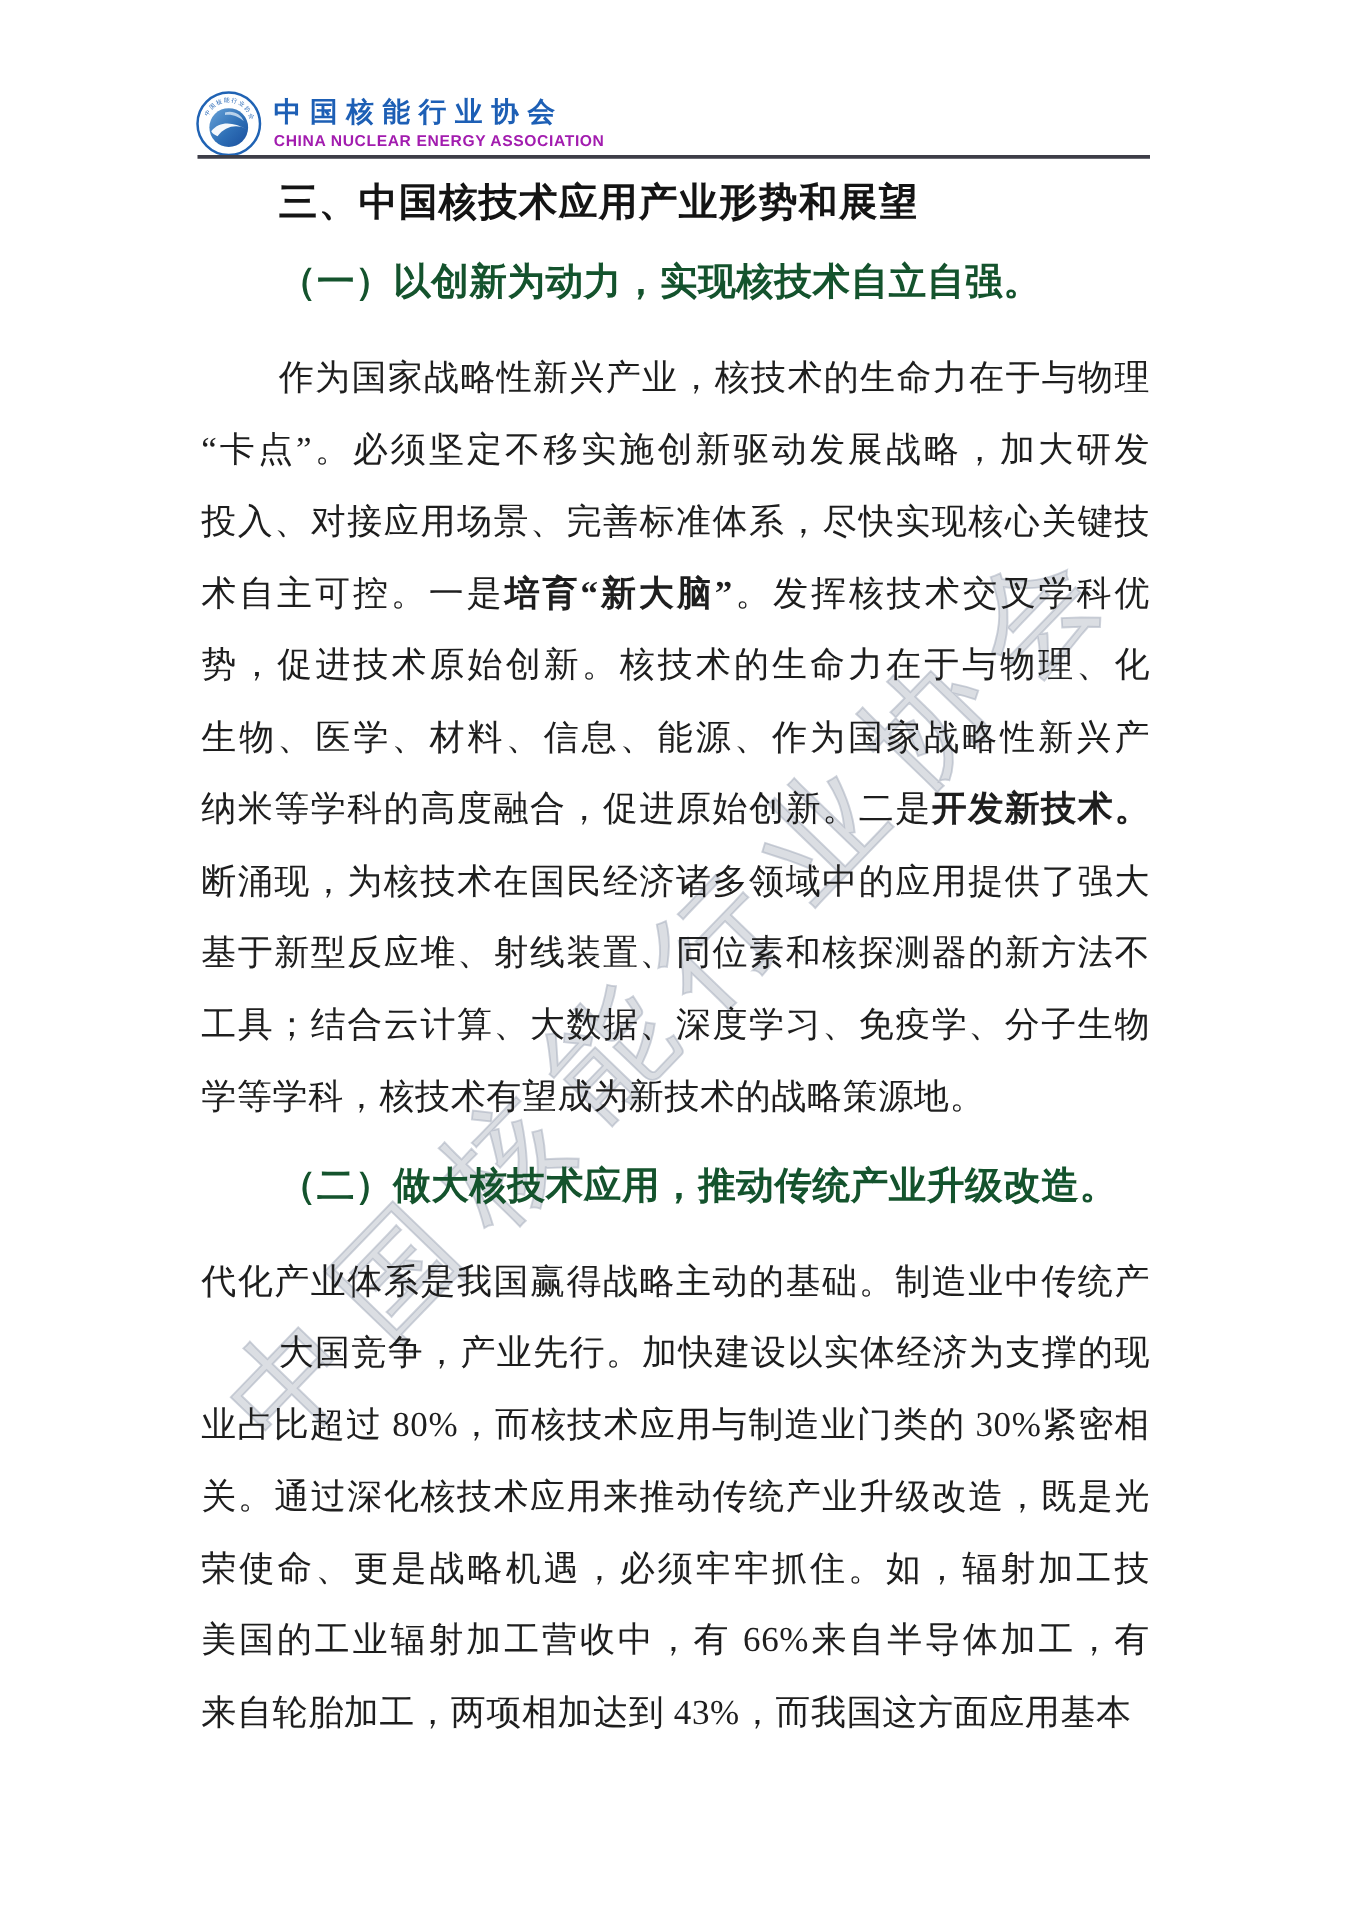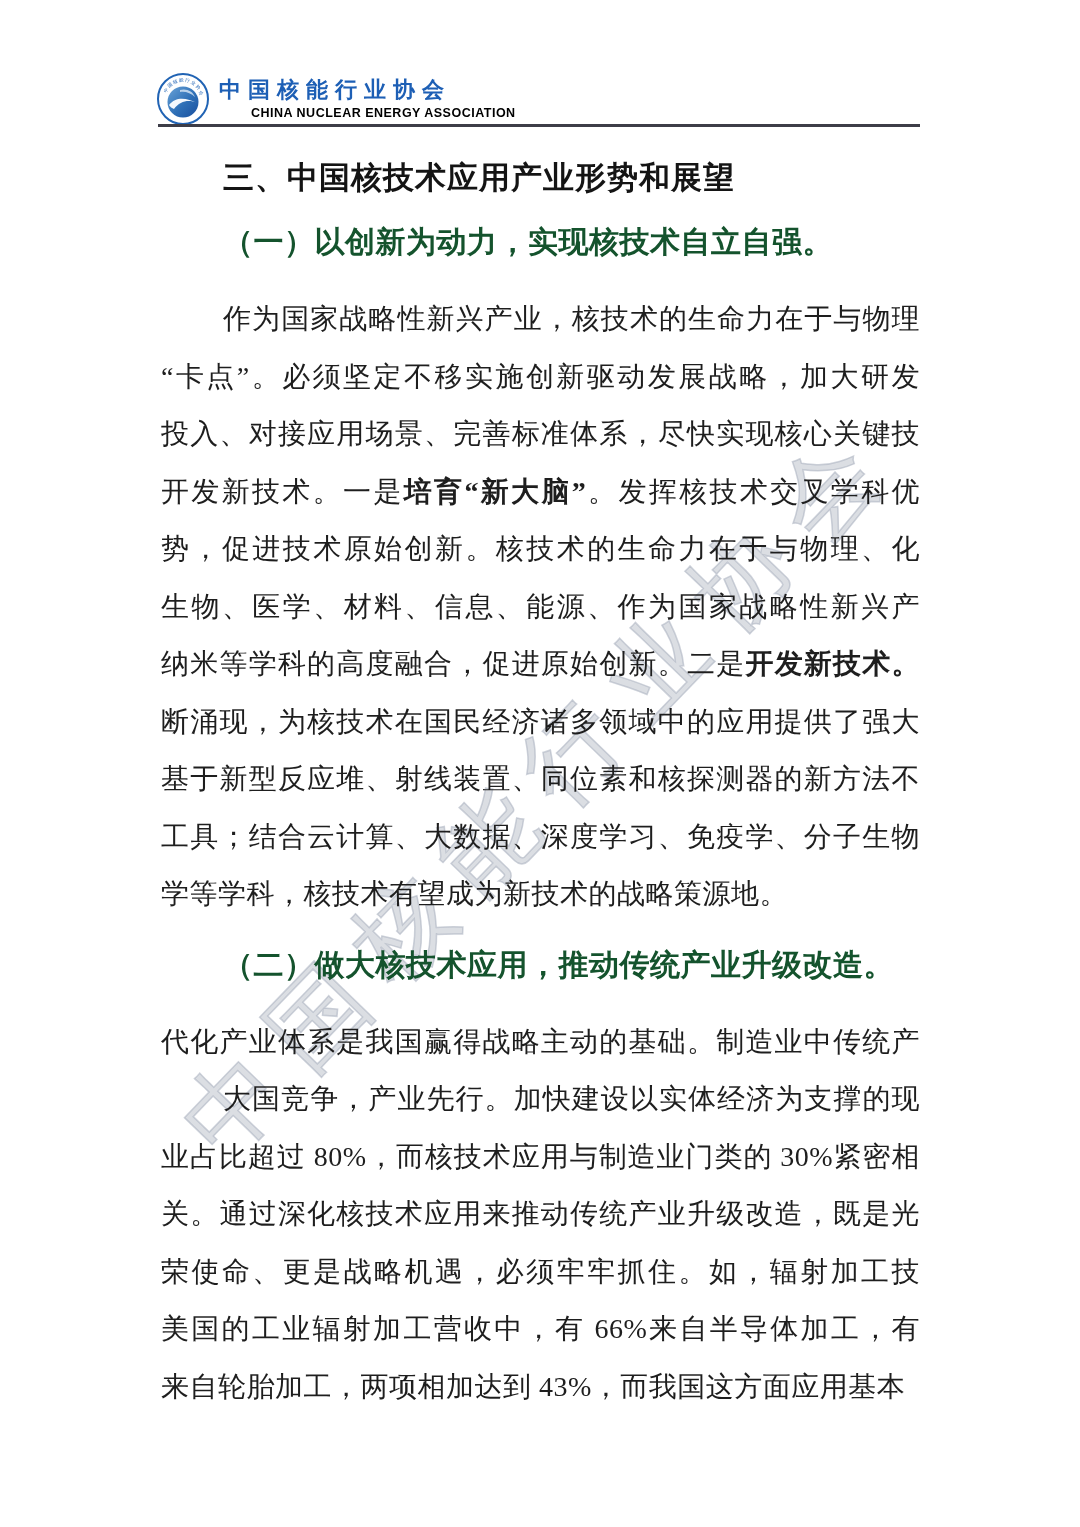--- a/index.html
+++ b/index.html
@@ -10,33 +10,33 @@
   
   .letterhead{position:absolute;left:156px;top:72px;display:flex;align-items:center;gap:9px;z-index:2;}
   .emblem{width:54px;height:54px;flex:0 0 auto;}
   .org-names{display:flex;flex-direction:column;justify-content:center;}
   .org-cn{
     font-family:"Liberation Sans",sans-serif;font-size:22px;font-weight:700;
     color:#1d5fb5;letter-spacing:7px;line-height:26px;white-space:nowrap;
   }
   .org-en{
     font-family:"Liberation Sans",sans-serif;font-size:12.5px;font-weight:700;
-    color:#000000;letter-spacing:0.5px;line-height:15px;margin-top:3px;white-space:nowrap;margin-left:32px;
+    color:#a21caf;letter-spacing:0.5px;line-height:15px;margin-top:3px;white-space:nowrap;
   }
   .rule{position:absolute;left:158px;top:124px;width:762px;height:3px;background:#3d3d47;z-index:2;}
   
   .watermark{
     position:absolute;left:540px;top:790px;
     transform:translate(-50%,-50%) rotate(-46deg);
     font-size:96px;letter-spacing:26px;white-space:nowrap;
     color:rgba(176,182,194,0.45);-webkit-text-stroke:1.5px rgba(168,175,189,0.55);
     z-index:0;user-select:none;pointer-events:none;
   }
   
-  .doc{position:absolute;left:161px;top:148px;width:759px;z-index:1;color:#1e1e1e;}
+  .doc{position:absolute;left:161px;top:132px;width:759px;z-index:1;color:#1e1e1e;}
   .doc h1{
     font-family:"Liberation Sans",sans-serif;font-size:31px;font-weight:700;
     color:#141414;margin:8px 0 0;padding-left:62px;line-height:44px;letter-spacing:1px;
   }
   .doc h2{
     font-size:30px;font-weight:700;color:#14532d;margin:18px 0 0;
     padding-left:62px;line-height:48px;letter-spacing:0.5px;
   }
   .para{margin-top:24px;margin-bottom:8px;}
   .line{
@@ -83,21 +83,21 @@
 
   <main class="doc">
     <h1>三、中国核技术应用产业形势和展望</h1>
     <div id="sections">
   <section>
     <h2>（一）以创新为动力，实现核技术自立自强。</h2>
     <div class="para">
             <div class="line indent"><span class="">作为国家战略性新兴产业，核技术的生命力在于与物理</span></div>
             <div class="line"><span class="">“卡点”。必须坚定不移实施创新驱动发展战略，加大研发</span></div>
             <div class="line"><span class="">投入、对接应用场景、完善标准体系，尽快实现核心关键技</span></div>
-            <div class="line"><span class="">开发新技术。一是</span><span class="b">培育“新大脑”</span><span class="">。发挥核技术交叉学科优</span></div>
+            <div class="line"><span class="">术自主可控。一是</span><span class="b">培育“新大脑”</span><span class="">。发挥核技术交叉学科优</span></div>
             <div class="line"><span class="">势，促进技术原始创新。核技术的生命力在于与物理、化学、</span></div>
             <div class="line"><span class="">生物、医学、材料、信息、能源、作为国家战略性新兴产业，</span></div>
             <div class="line"><span class="">纳米等学科的高度融合，促进原始创新。二是</span><span class="b">开发新技术。</span></div>
             <div class="line"><span class="">断涌现，为核技术在国民经济诸多领域中的应用提供了强大</span></div>
             <div class="line"><span class="">基于新型反应堆、射线装置、同位素和核探测器的新方法不</span></div>
             <div class="line"><span class="">工具；结合云计算、大数据、深度学习、免疫学、分子生物</span></div>
             <div class="line last"><span class="">学等学科，核技术有望成为新技术的战略策源地。</span></div>
           </div>
   </section>
 

